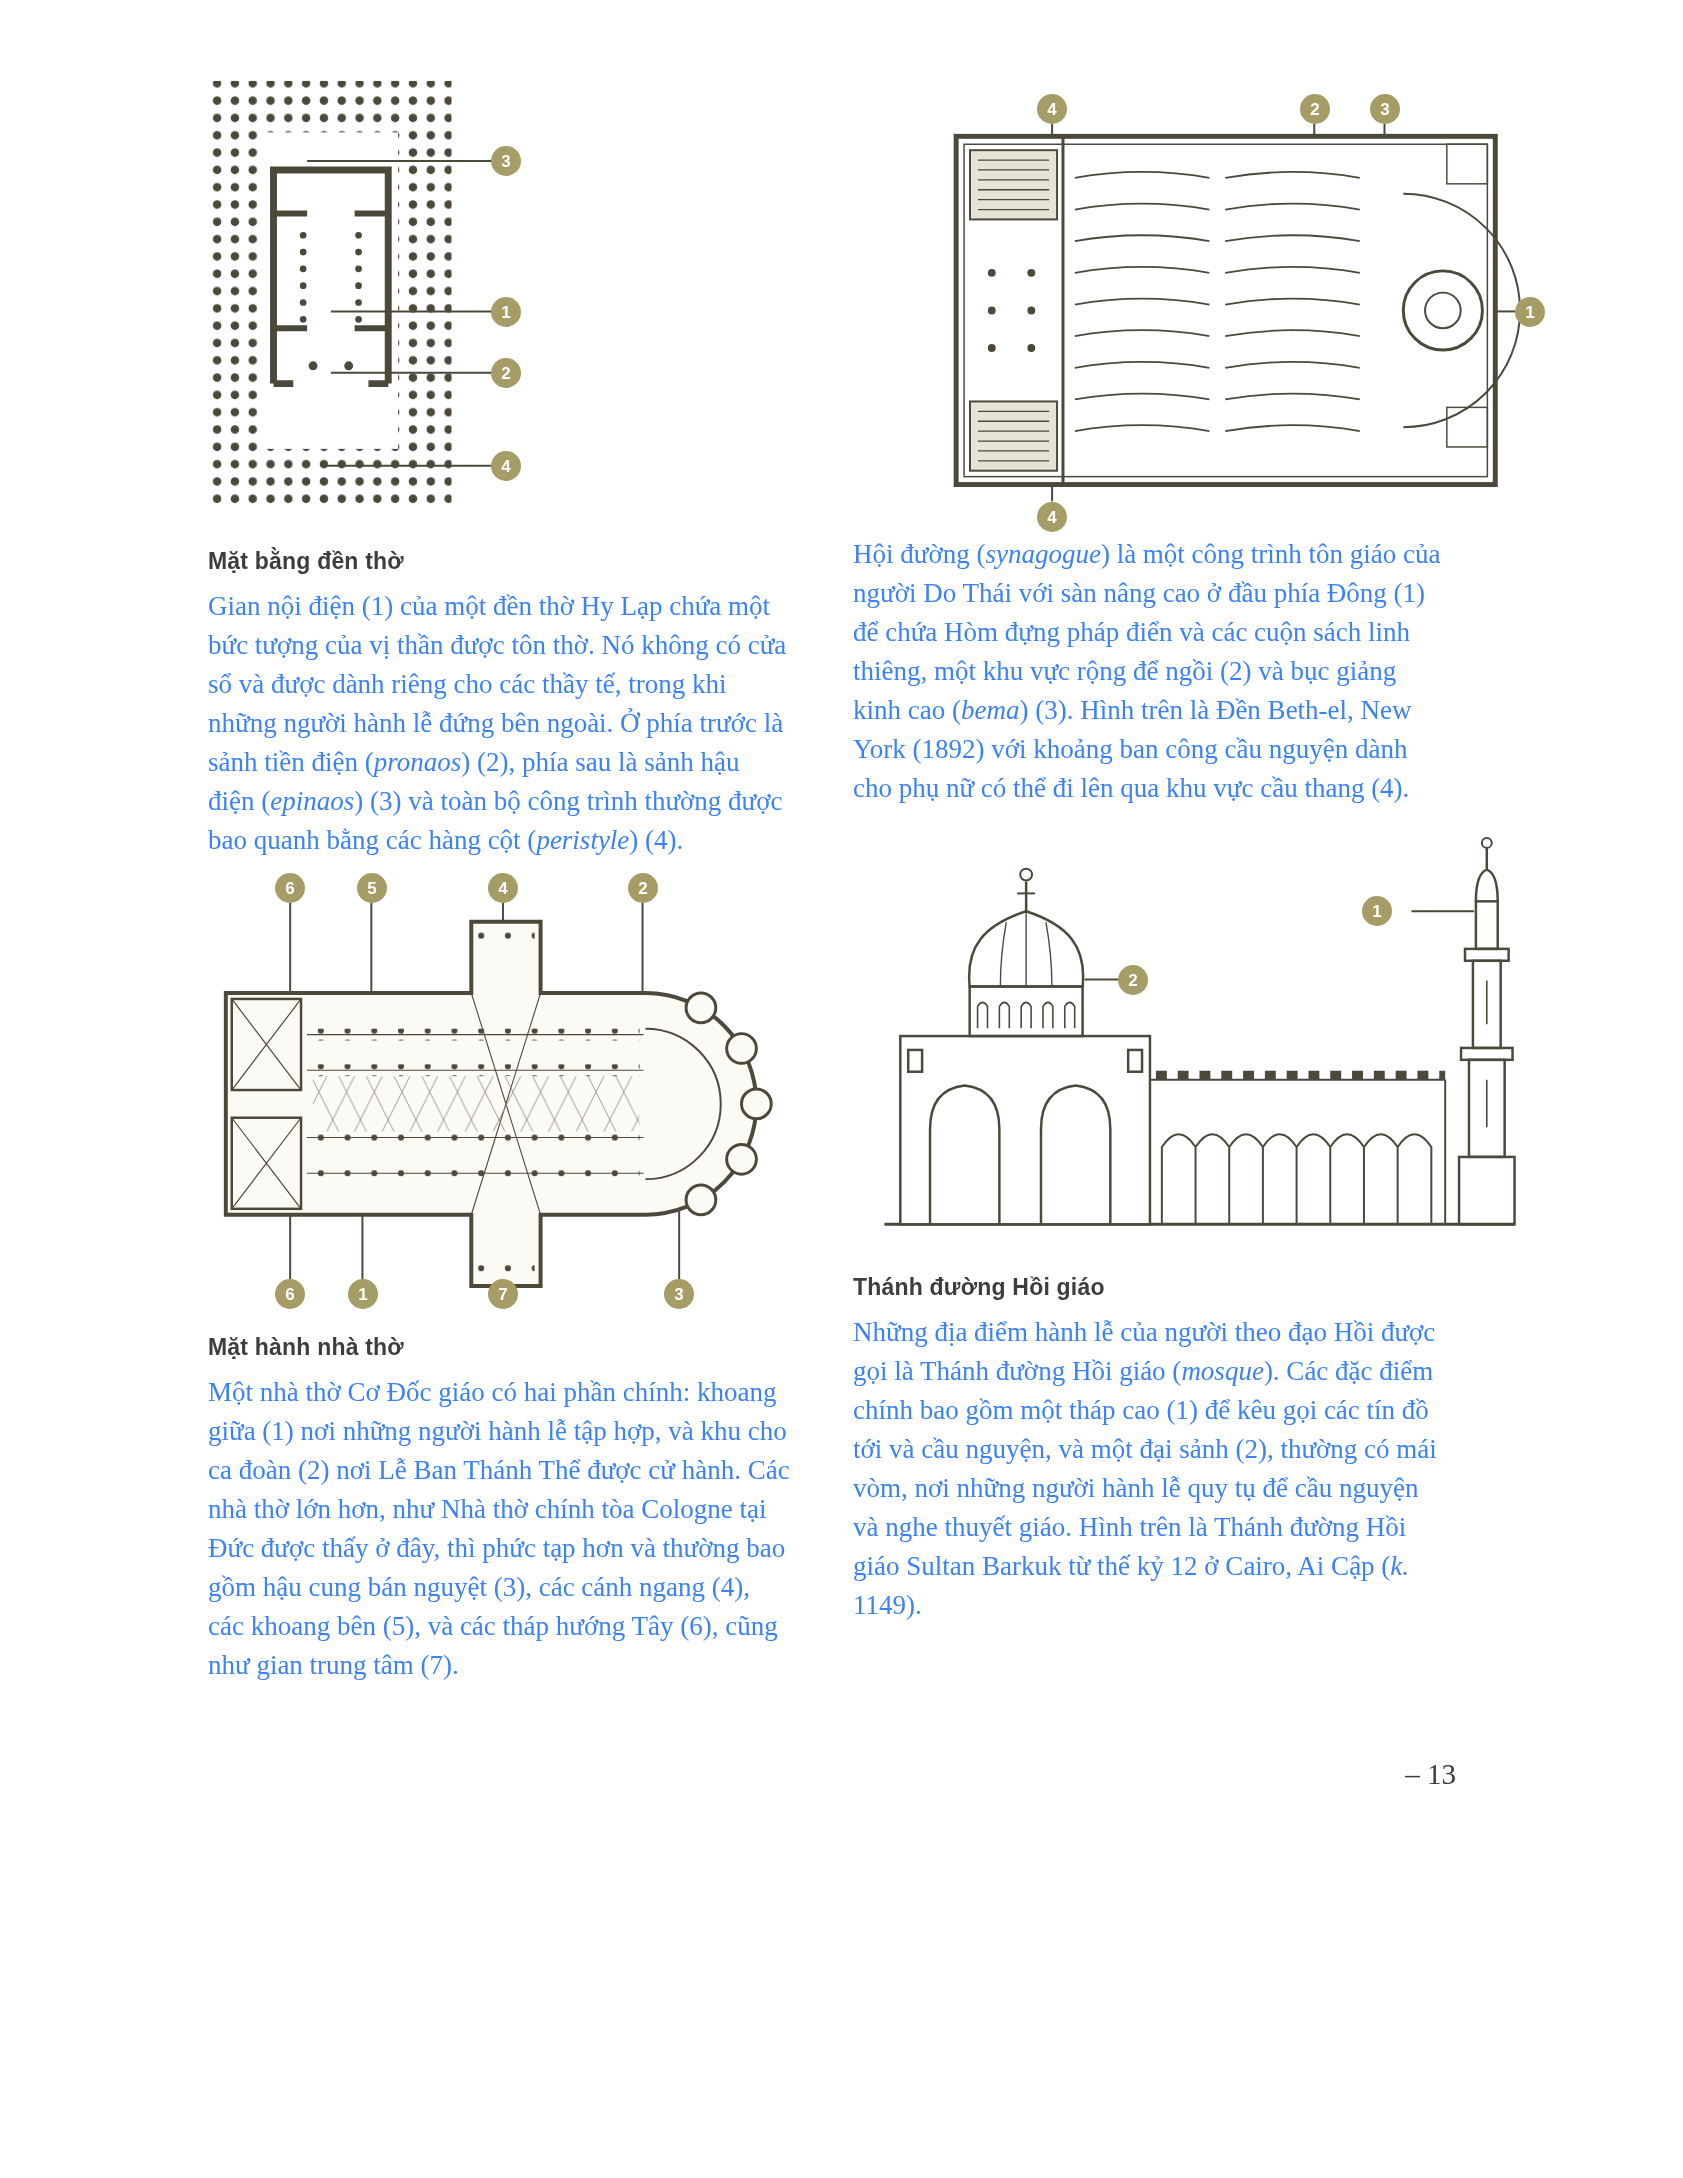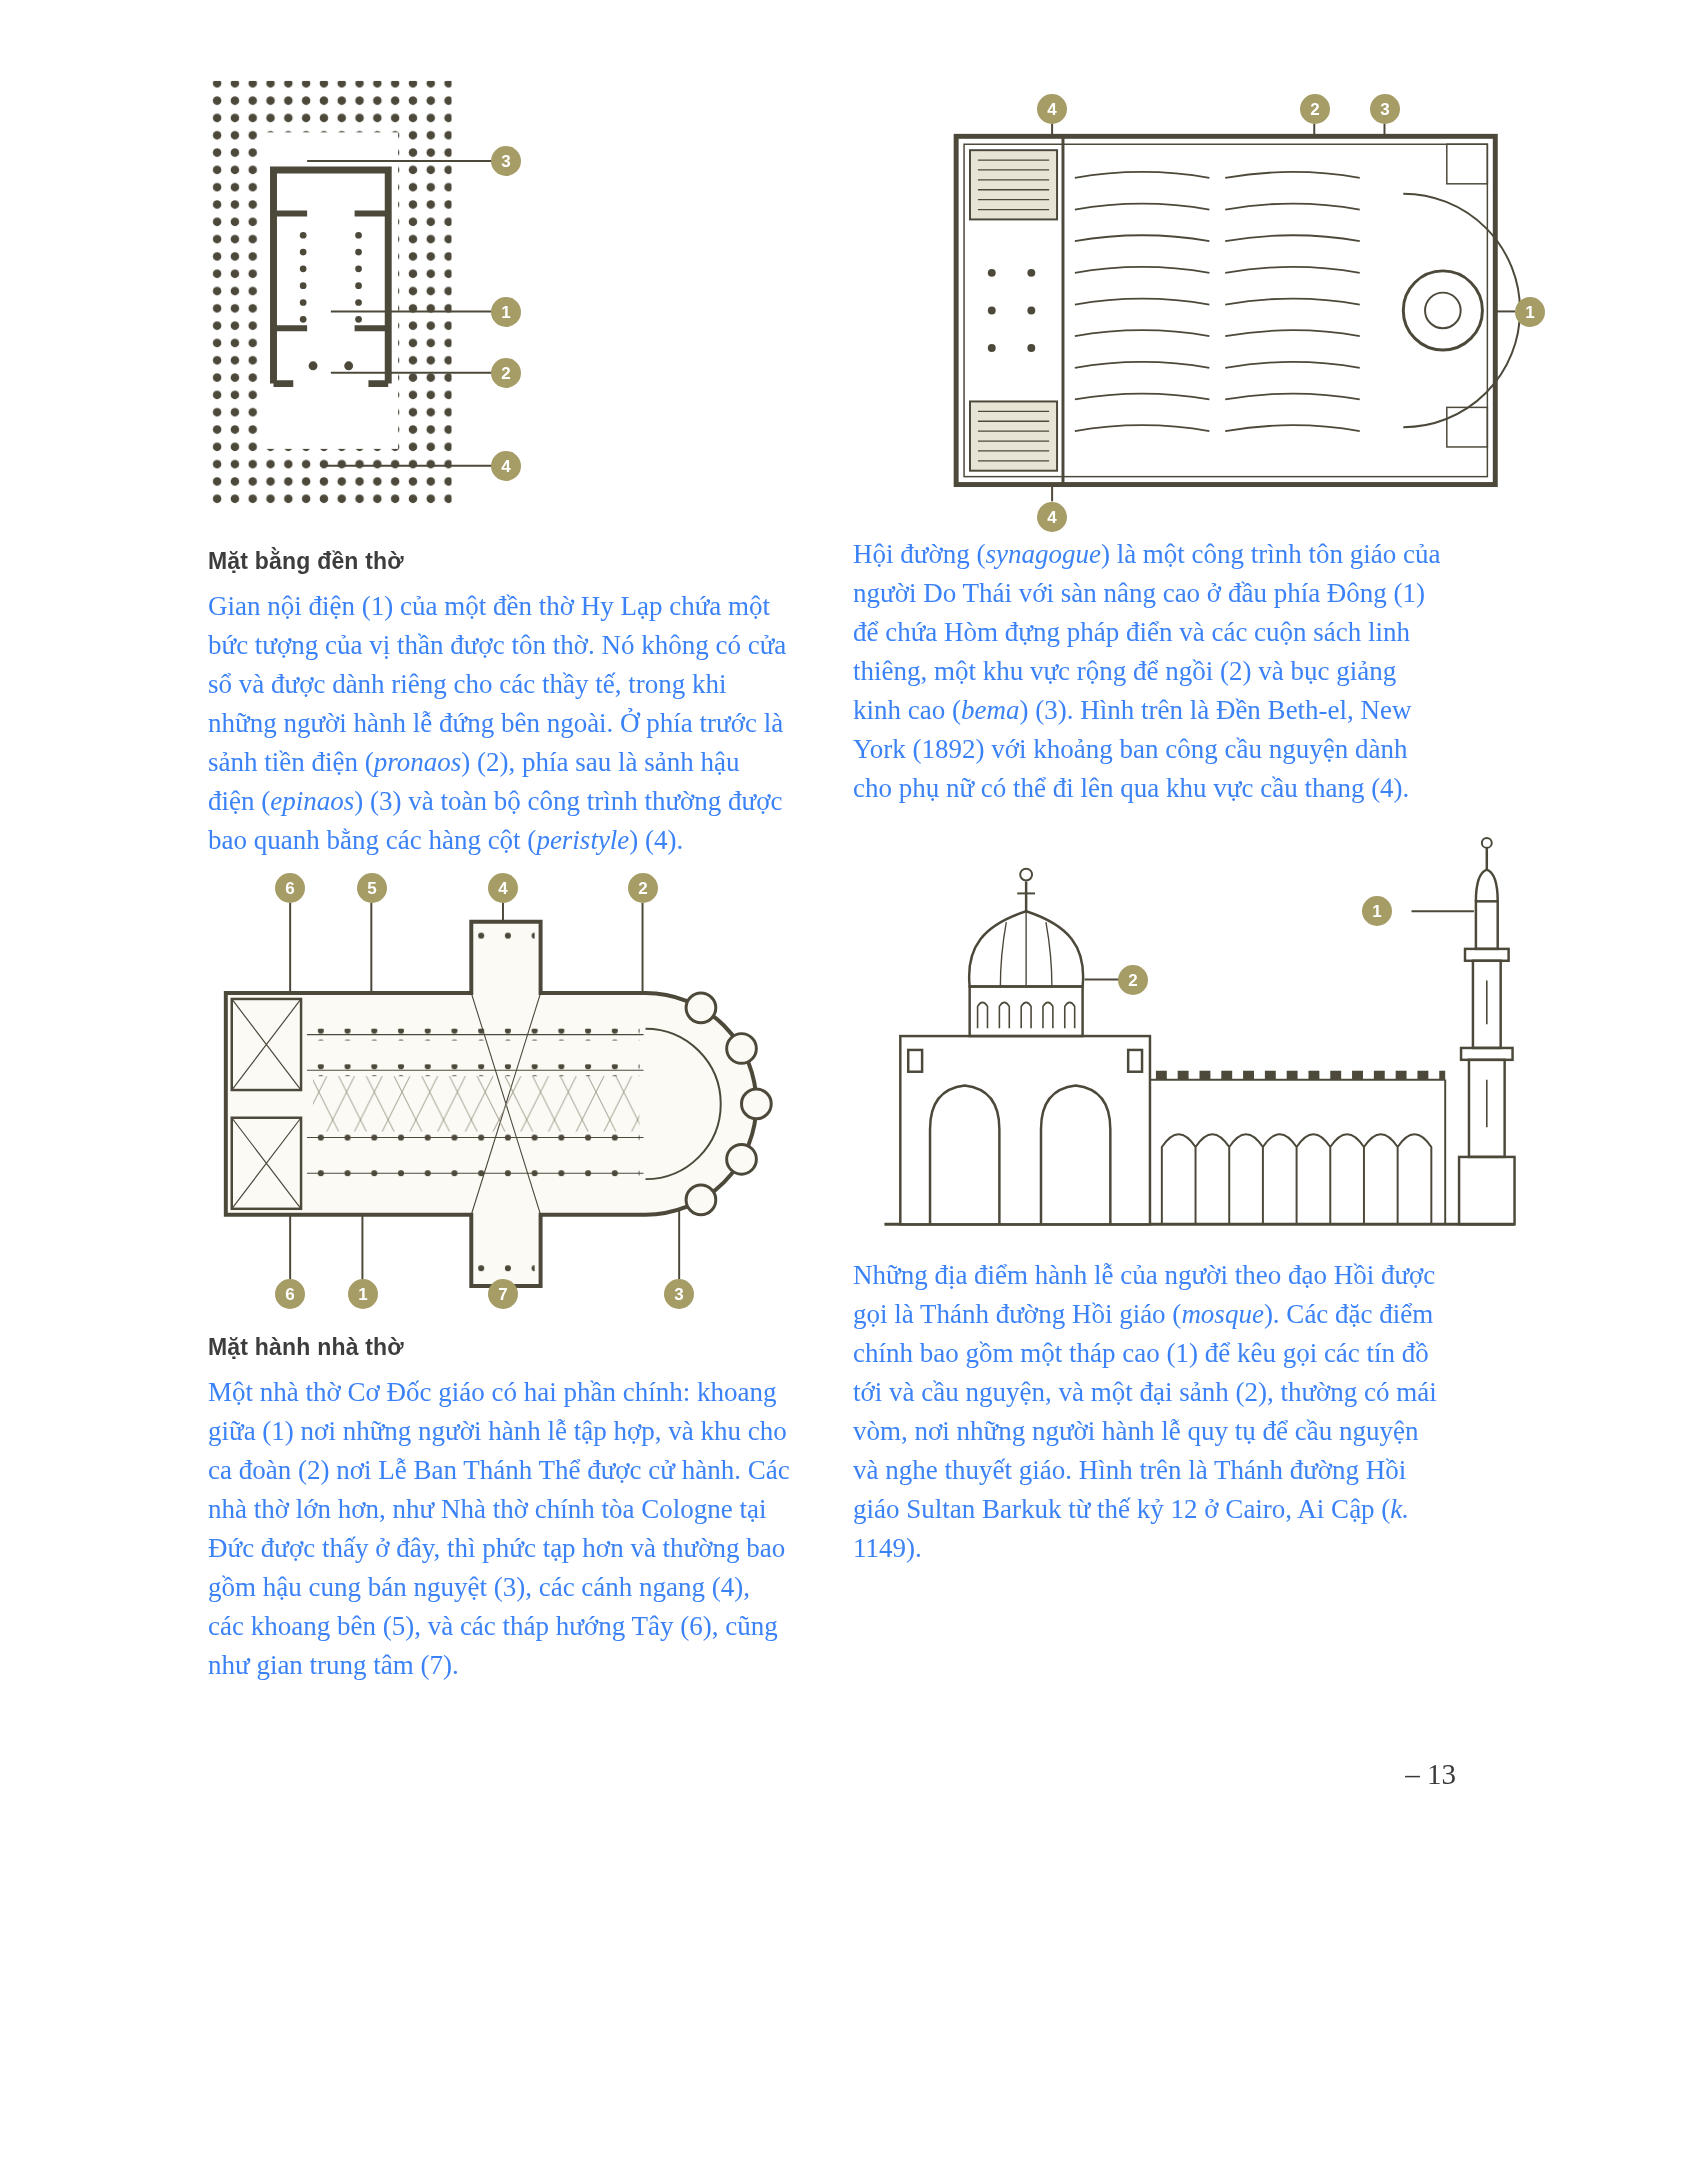--- a/index.html
+++ b/index.html
@@ -247,20 +247,21 @@
           <path d="M 609 72 Q 609 44 620 40 Q 631 44 631 72"></path>
           <line x1="620" y1="40" x2="620" y2="18"></line>
           <circle cx="620" cy="13" r="5" stroke-width="2"></circle>
           <path d="M 620 252 V 300 M 620 152 V 196" stroke-width="1.6"></path>
         </g>
       </svg>
       <div class="callout" style="left:509px;top:66px">1</div>
       <div class="callout" style="left:265px;top:135px">2</div>
     </div>
 
+    <h2 class="section-heading">Thánh đường Hồi giáo</h2>
     <p class="section-body">Những địa điểm hành lễ của người theo đạo Hồi được gọi là Thánh đường Hồi giáo (<em>mosque</em>). Các đặc điểm chính bao gồm một tháp cao (1) để kêu gọi các tín đồ tới và cầu nguyện, và một đại sảnh (2), thường có mái vòm, nơi những người hành lễ quy tụ để cầu nguyện và nghe thuyết giáo. Hình trên là Thánh đường Hồi giáo Sultan Barkuk từ thế kỷ 12 ở Cairo, Ai Cập (<em>k.</em> 1149).</p>
 
   </div>
 
   <div class="page-number">– 13</div>
 
 </div>
 
 
 </body></html>

